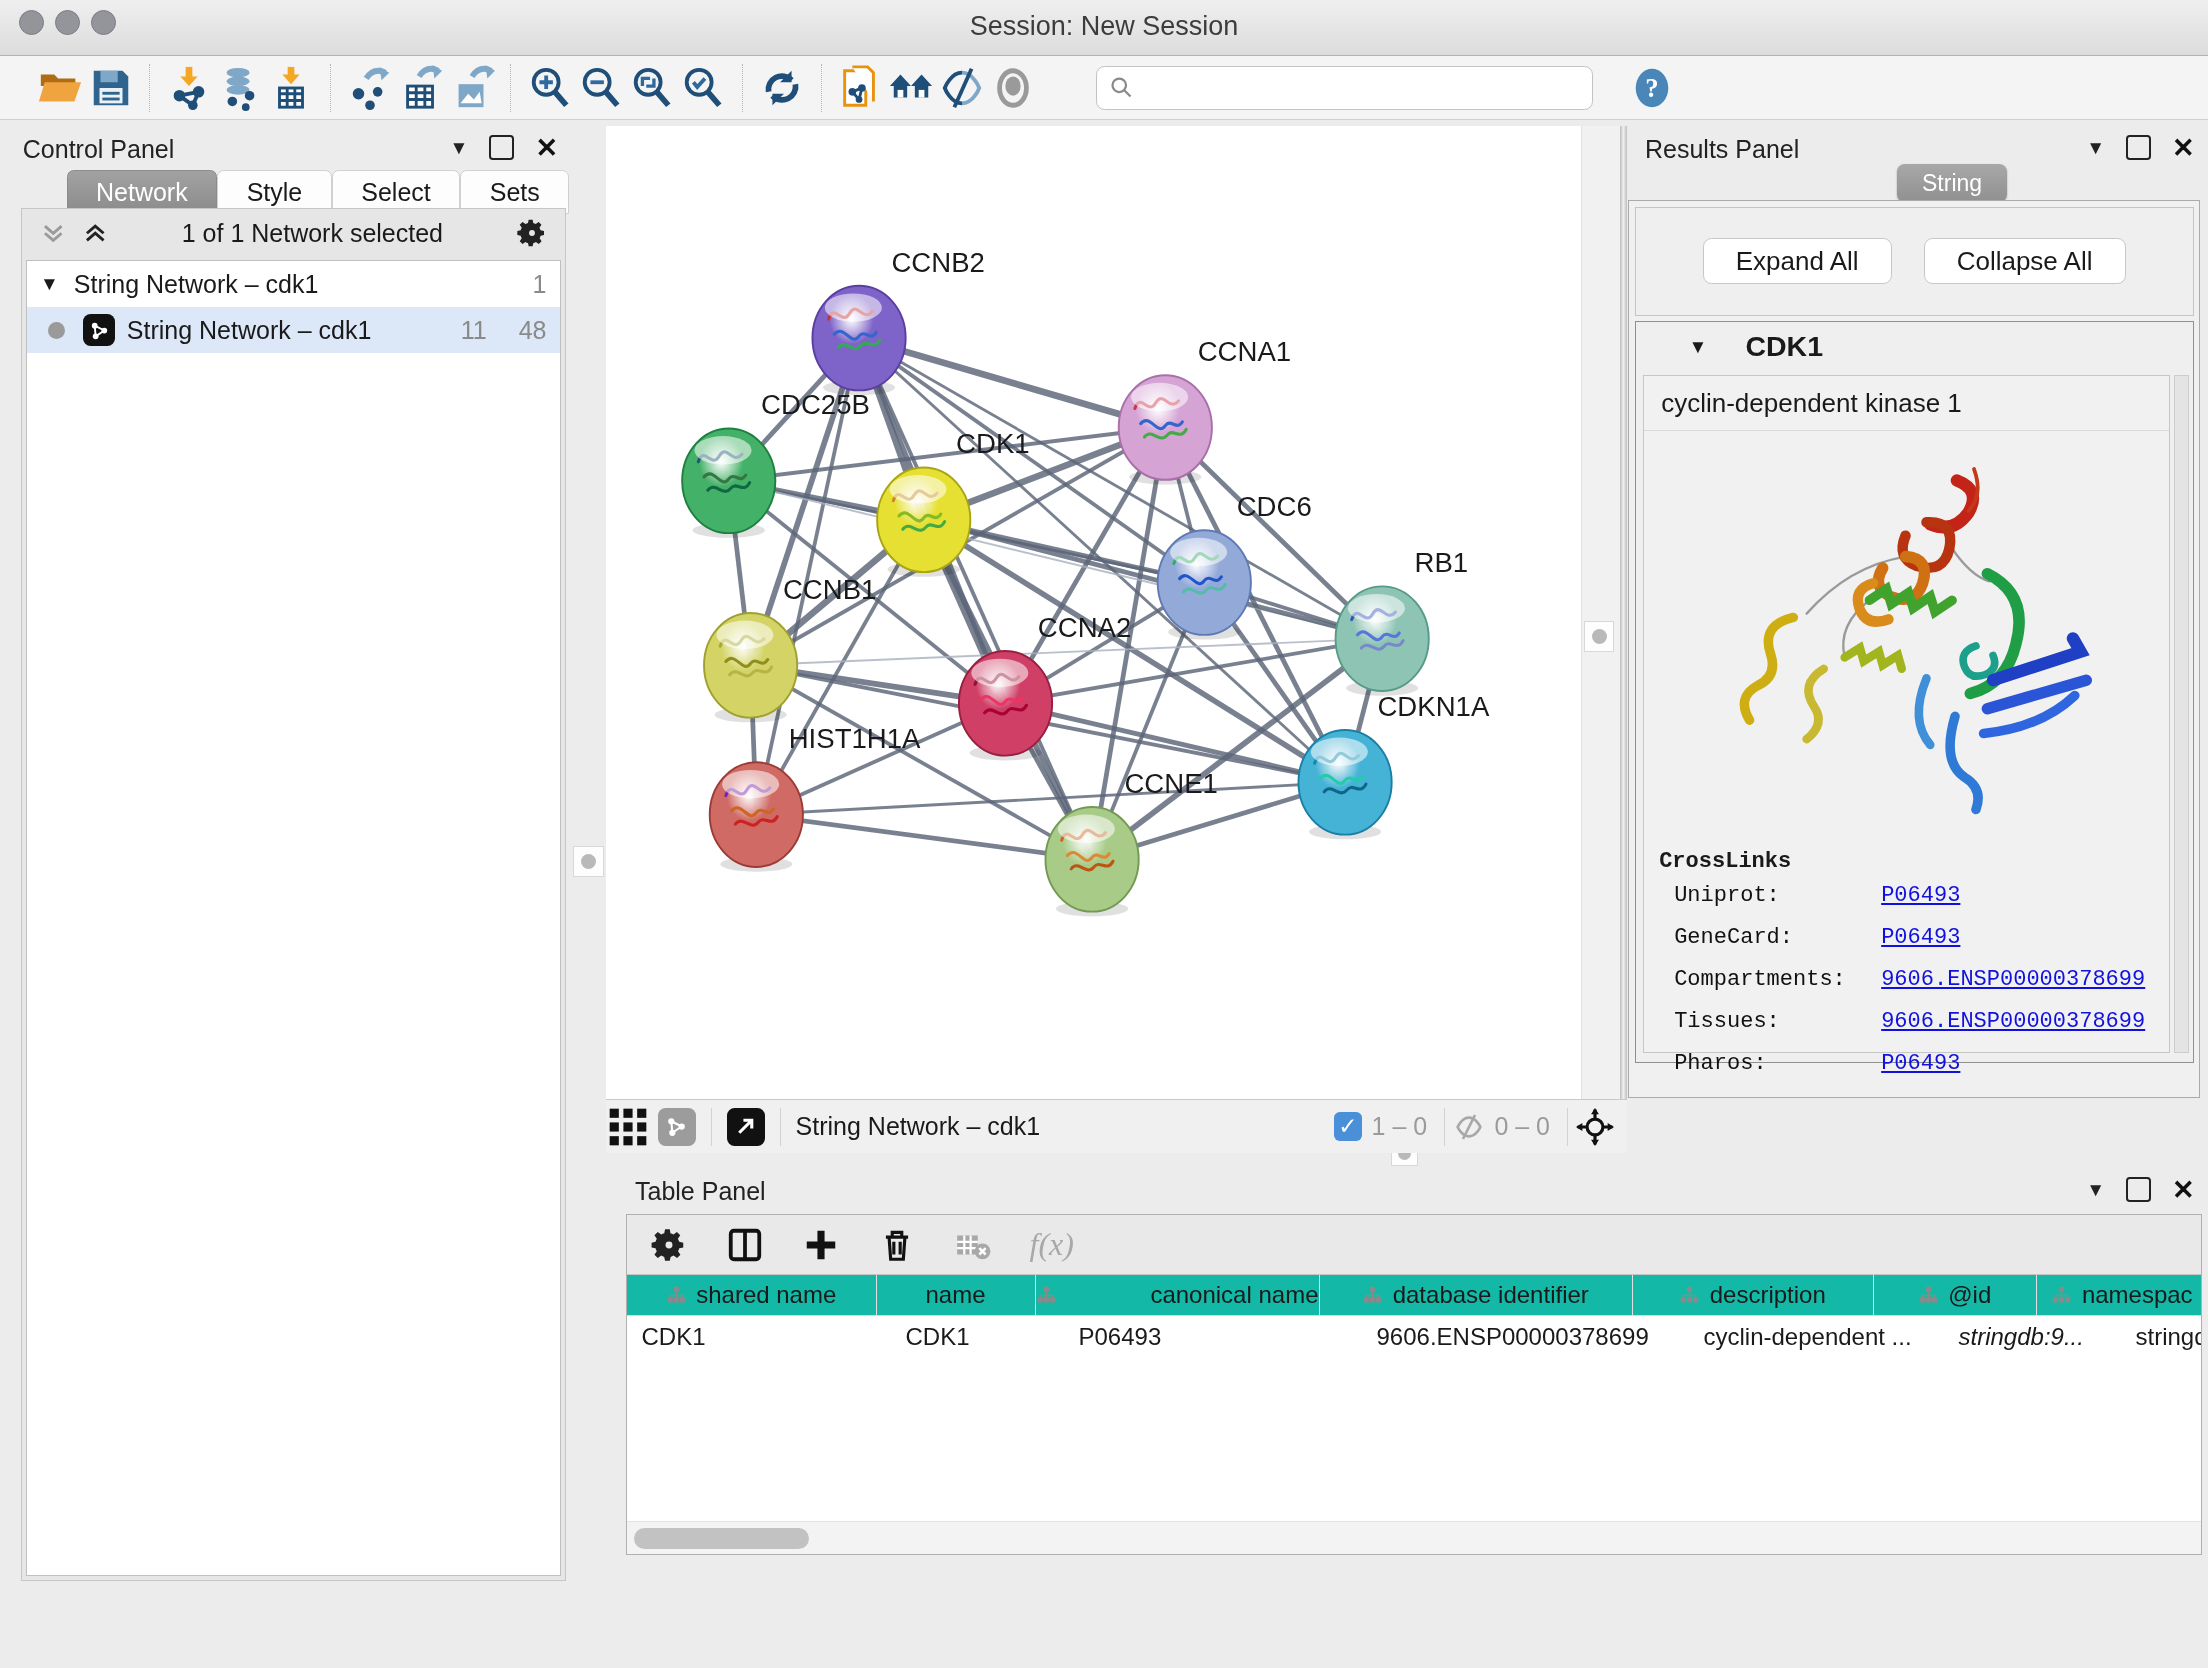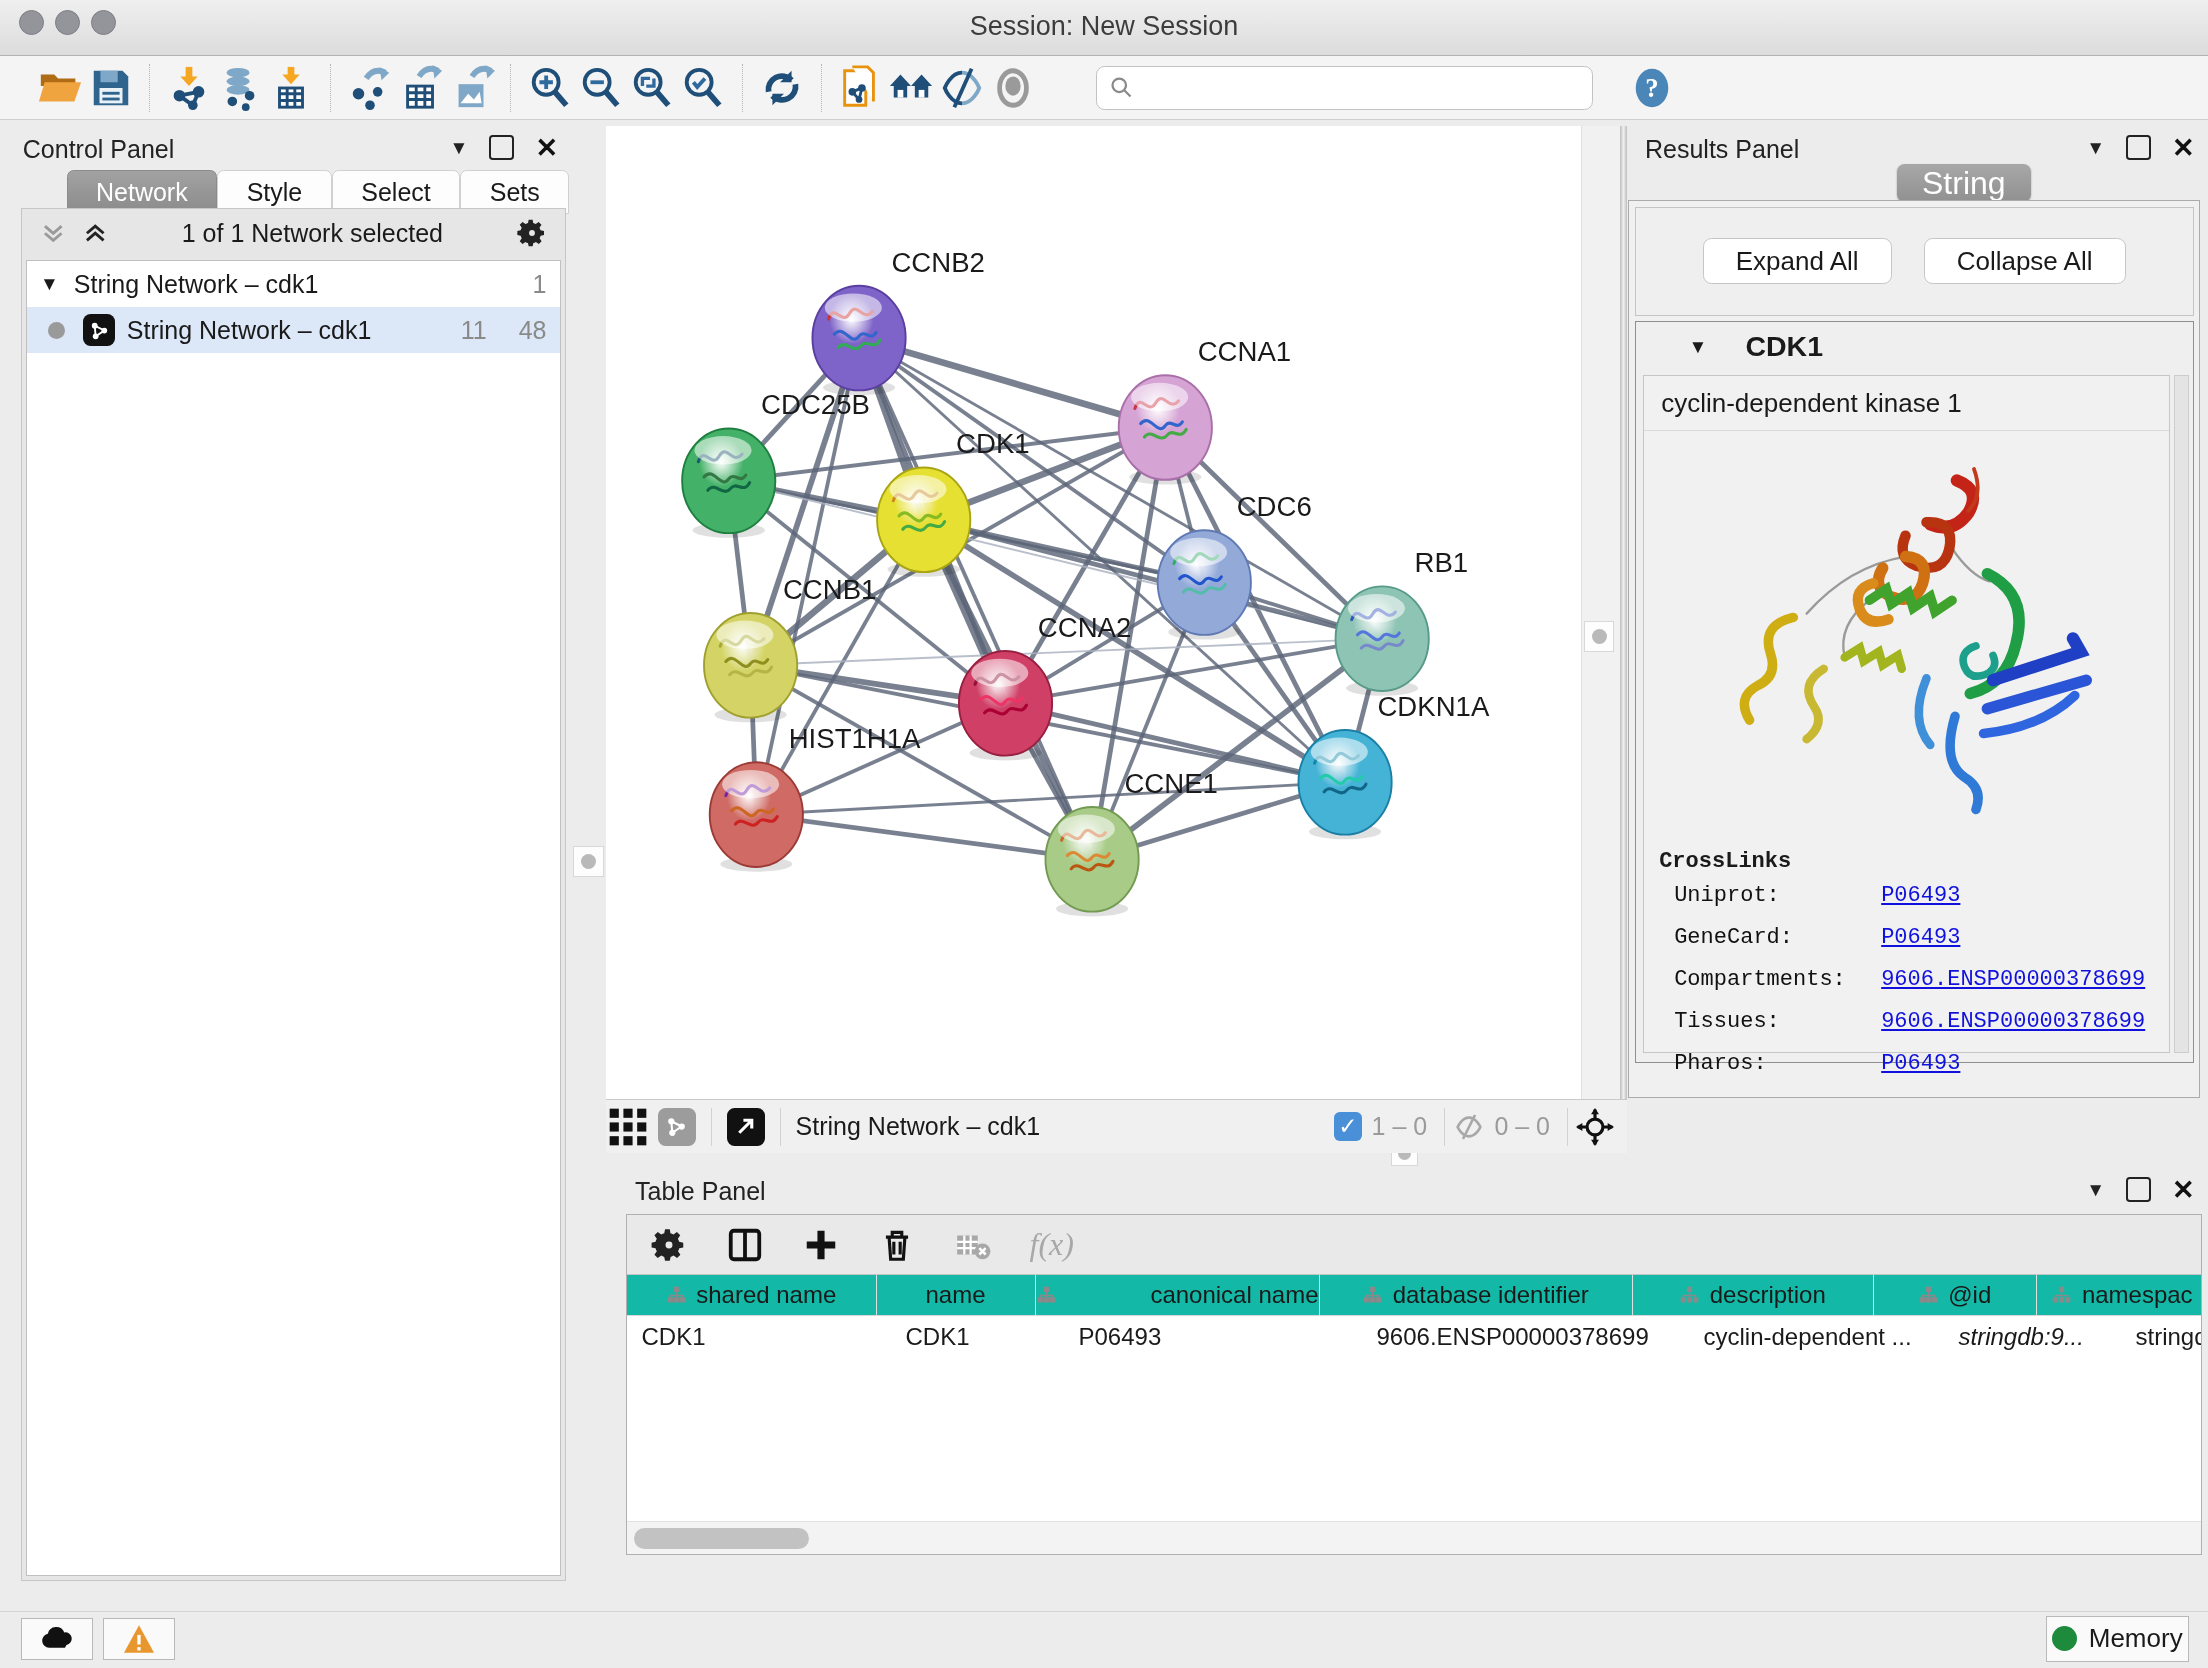--- a/index.html
+++ b/index.html
@@ -61,21 +61,21 @@
      border-top:1px solid #c9c9c9;display:flex;align-items:center;font-size:25px;}
   .nb-sep{width:0;height:38px;border-left:1px solid #d2d2d2;margin:0 15px;}
   .nb-chip{width:38px;height:38px;border-radius:7.6px;background:#111;display:flex;
      align-items:center;justify-content:center;}
   .nb-check{width:28.5px;height:28.5px;border-radius:5.7px;background:#4a90d9;color:#fff;
      font-size:23px;display:flex;align-items:center;justify-content:center;}
   .nb-count{color:#9a9a9a;margin:0 9.5px;}
   
   .results-panel{position:absolute;left:1626px;top:126px;width:582px;height:1028px;}
   .rp-tab{position:absolute;left:271px;top:38px;height:38px;padding:0 25px;
-     background:linear-gradient(#a8a8a8,#909090);color:#fff;font-size:32px;border-radius:7.6px;
+     background:linear-gradient(#a8a8a8,#909090);color:#fff;font-size:23px;border-radius:7.6px;
      display:flex;align-items:center;box-shadow:0 1px 1.9px rgba(0,0,0,.35);}
   .rp-box{position:absolute;left:1.9px;top:74px;right:7.6px;height:896px;background:#f0f0f0;
      border:1px solid #ababab;}
   .rp-btnrow{margin:5.7px;border:1px solid #c4c4c4;height:107px;display:flex;
      align-items:center;justify-content:center;gap:32px;background:#efefef;}
   .rp-btn{height:44px;padding:0 32px;background:#fff;border:1px solid #c6c6c6;border-radius:8.6px;
      font-size:26px;display:flex;align-items:center;}
   .rp-entry{margin:0 5.7px 5.7px 5.7px;border:1.9px solid #8f8f8f;background:#efefef;height:740px;
      position:relative;}
   .rp-entry-head{height:49px;display:flex;align-items:center;font-size:28.5px;font-weight:bold;}
@@ -829,33 +829,15 @@
               <div class="tp-dcell" style="width: 171px; flex: 1 0 auto;">stringdb</div>
             </div>
           </div>
       </div>
       <div class="tp-hscroll">
           <div class="tp-thumb"></div>
         </div>
     </div>
   </div>
 
-  <div class="statusbar">
-    <div class="sb-btn" style="left:21px">
-      <svg width="38" height="28.5" viewBox="0 0 24 16">
-          <path fill="#111" d="M7 14a4.5 4.5 0 0 1-.8-8.9A5.5 5.5 0 0 1 16.6 4.3 4 4 0 0 1 18 12.2L17 14z"></path>
-        </svg>
-    </div>
-    <div class="sb-btn" style="left:103px">
-      <svg width="34" height="30" viewBox="0 0 24 22">
-          <path fill="#e8962e" d="M12 1L23 21H1z"></path>
-          <rect x="10.8" y="8" width="2.4" height="7" fill="#fff"></rect>
-          <rect x="10.8" y="17" width="2.4" height="2.4" fill="#fff"></rect>
-        </svg>
-    </div>
-    <div class="memory-btn">
-      <span class="mem-dot"></span>
-      <span>Memory</span>
-    </div>
-  </div>
 
 </div>
 
 
 </body></html>

